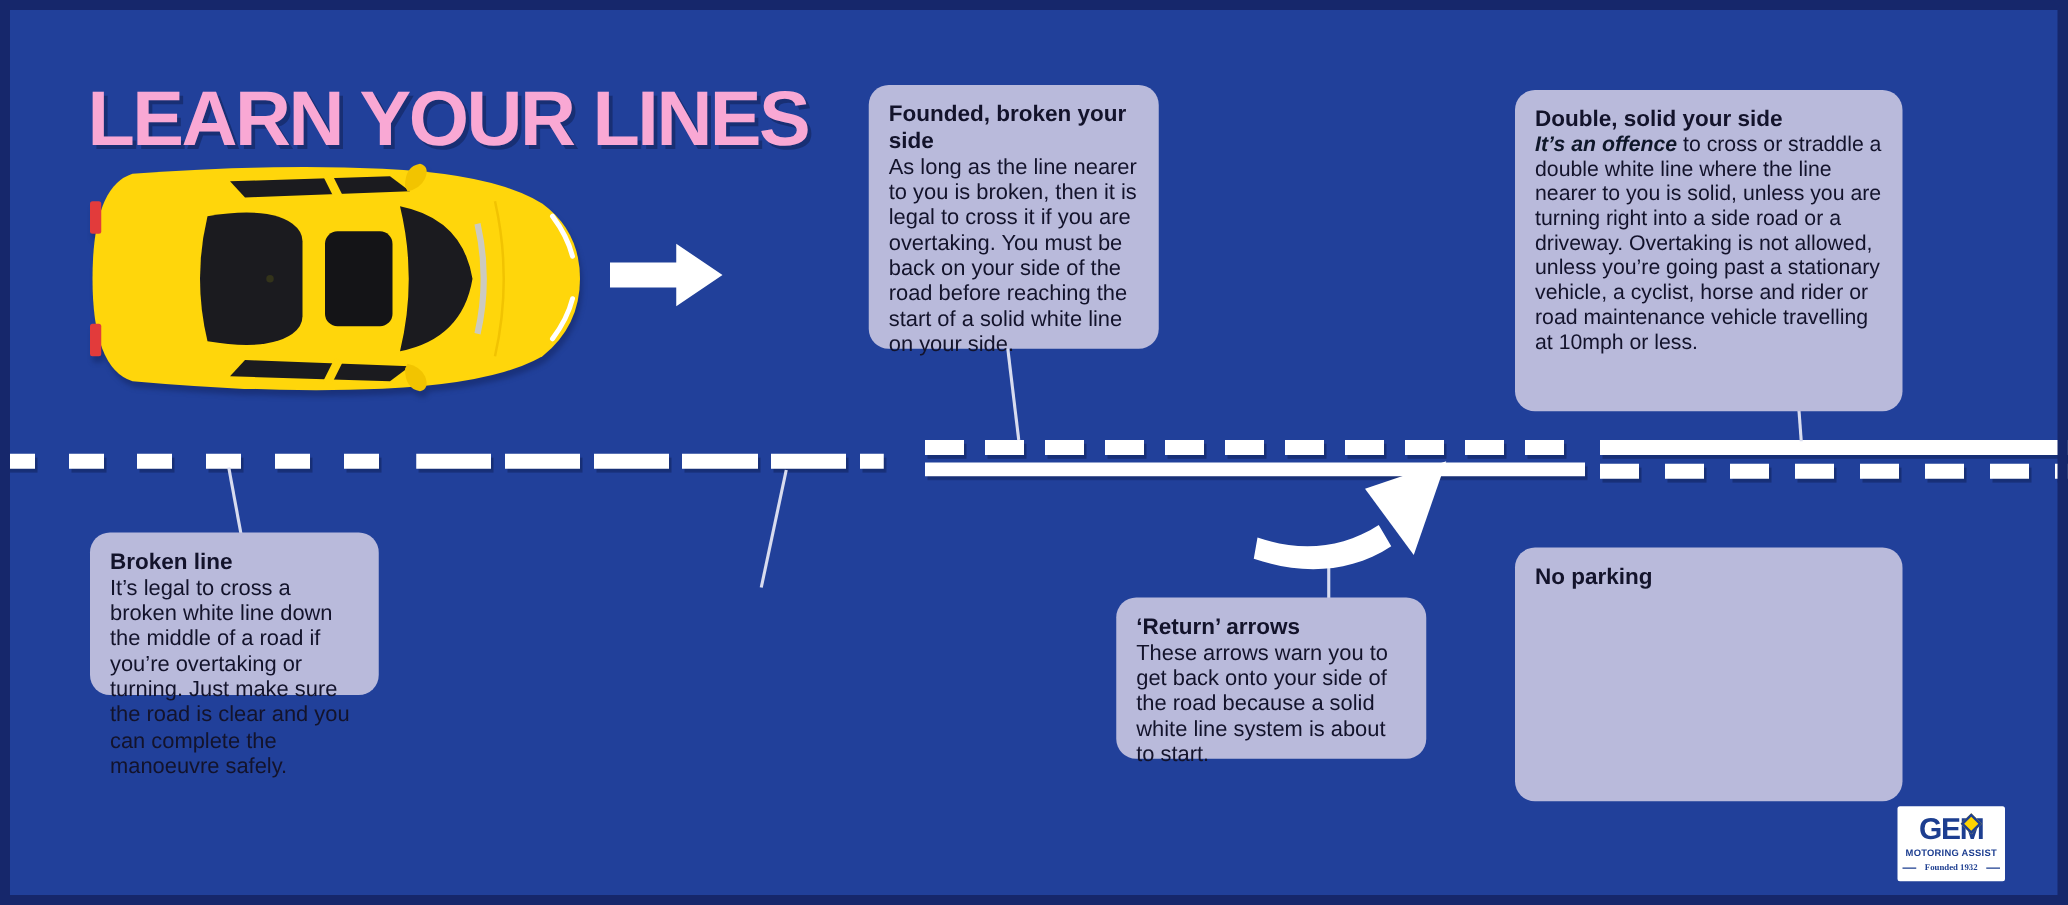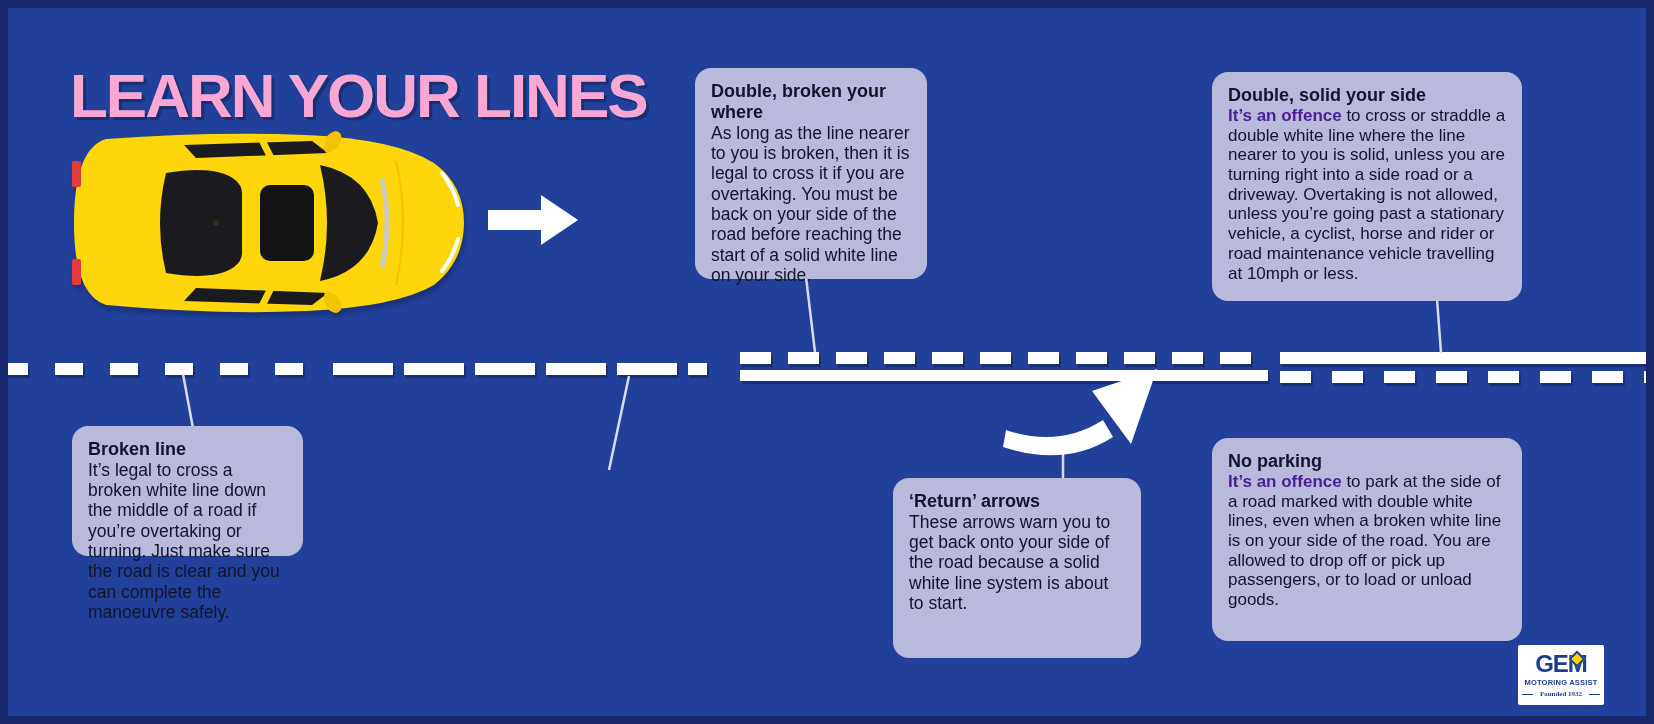--- a/index.html
+++ b/index.html
@@ -39,26 +39,26 @@
   #car{position:absolute;left:66px;top:127px;z-index:25;
     filter:drop-shadow(2px 5px 2px rgba(12,24,70,.35));}
 
   
   .callout{
     position:absolute;z-index:30;background:#B9BADB;border-radius:16px;
     color:#13132B;font-size:17.5px;line-height:1.16;padding:13px 16px;
     box-sizing:border-box;
   }
   .callout-title{font-weight:bold;font-size:18px;}
-  .offence{color:#4c1d95;font-weight:bold;}
+  .offence{color:#0f172a;font-weight:bold;font-style:italic;}
   #callout-broken{left:72px;top:426px;width:231px;height:130px;}
   #callout-longer{left:472px;top:448px;width:236px;height:174px;}
   #callout-dbroken{left:695px;top:68px;width:232px;height:211px;}
-  #callout-dsolid{left:1212px;top:72px;width:310px;height:229px;font-size:17px;}
-  #callout-return{left:893px;top:478px;width:248px;height:180px;}
+  #callout-dsolid{left:1212px;top:72px;width:310px;height:257px;font-size:17px;}
+  #callout-return{left:893px;top:478px;width:248px;height:129px;}
   #callout-noparking{left:1212px;top:398px;width:310px;height:203px;font-size:17px;margin-top:40px;}
 
   
   #gem{position:absolute;left:1518px;top:645px;width:86px;height:60px;z-index:40;
     background:#ffffff;border-radius:2px;display:flex;flex-direction:column;
     align-items:center;justify-content:center;color:#1D3E90;}
   .gem-word{position:relative;font-size:24px;font-weight:bold;letter-spacing:-1px;line-height:1;}
   .gem-diamond{position:absolute;top:1px;right:4px;width:8px;height:8px;
     background:#FFD500;border:2px solid #1D3E90;transform:rotate(45deg);}
   .gem-tagline{font-size:7.5px;font-weight:bold;letter-spacing:.2px;margin-top:2px;white-space:nowrap;}
@@ -117,37 +117,36 @@
     <circle cx="150" cy="96" r="3" fill="#33331a"></circle>
   </svg>
 
   <div class="callout" id="callout-broken">
     <div class="callout-title">Broken line</div>
     <div class="callout-body"><span class="offence"></span><span>It’s legal to cross a broken white line down the middle of a road if you’re overtaking or turning. Just make sure the road is clear and you can complete the manoeuvre safely.</span></div>
   </div>
 
 
   <div class="callout" id="callout-dbroken">
-    <div class="callout-title">Double, broken your where</div>
+    <div class="callout-title">Founded, broken your side</div>
     <div class="callout-body"><span class="offence"></span><span>As long as the line nearer to you is broken, then it is legal to cross it if you are overtaking. You must be back on your side of the road before reaching the start of a solid white line on your side.</span></div>
   </div>
 
   <div class="callout" id="callout-dsolid">
     <div class="callout-title">Double, solid your side</div>
     <div class="callout-body"><span class="offence">It’s an offence</span><span> to cross or straddle a double white line where the line nearer to you is solid, unless you are turning right into a side road or a driveway. Overtaking is not allowed, unless you’re going past a stationary vehicle, a cyclist, horse and rider or road maintenance vehicle travelling at 10mph or less.</span></div>
   </div>
 
   <div class="callout" id="callout-return">
     <div class="callout-title">‘Return’ arrows</div>
     <div class="callout-body"><span class="offence"></span><span>These arrows warn you to get back onto your side of the road because a solid white line system is about to start.</span></div>
   </div>
 
   <div class="callout" id="callout-noparking">
     <div class="callout-title">No parking</div>
-    <div class="callout-body"><span class="offence">It’s an offence</span><span> to park at the side of a road marked with double white lines, even when a broken white line is on your side of the road. You are allowed to drop off or pick up passengers, or to load or unload goods.</span></div>
   </div>
 
   <div id="gem">
     <div class="gem-word">
       <span>GEM</span>
       <span class="gem-diamond"></span>
     </div>
     <div class="gem-tagline">MOTORING ASSIST</div>
     <div class="gem-founded">
       <span class="rule"></span>

